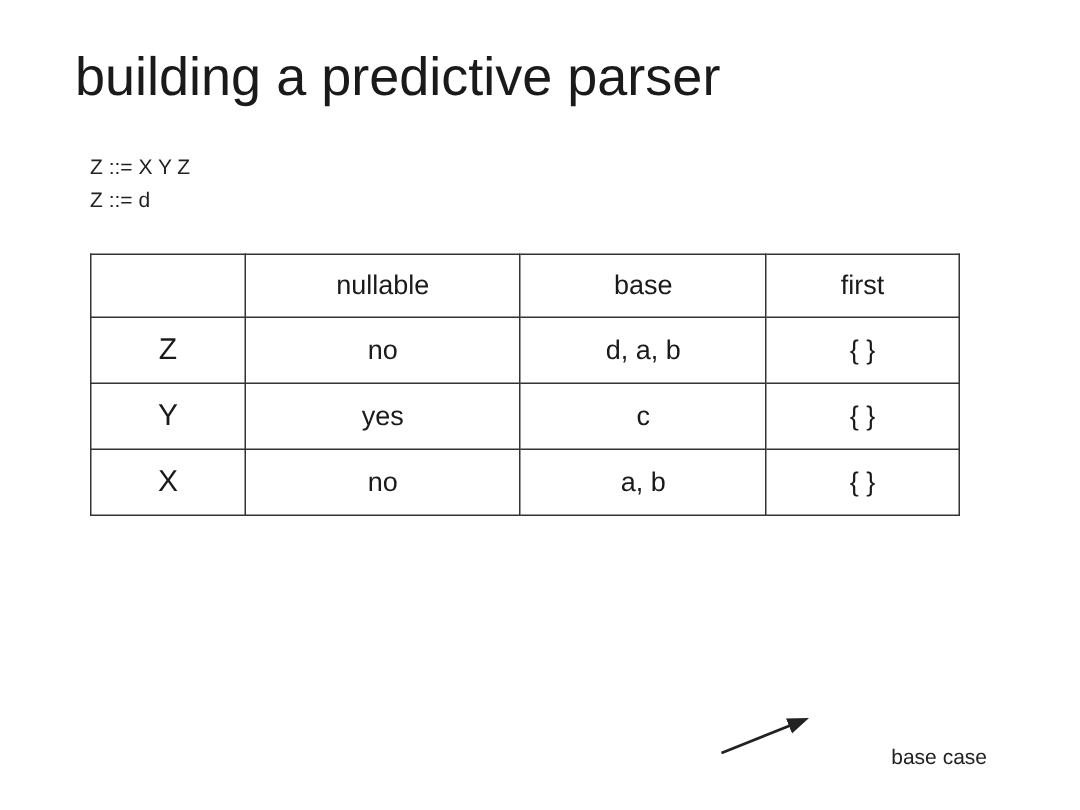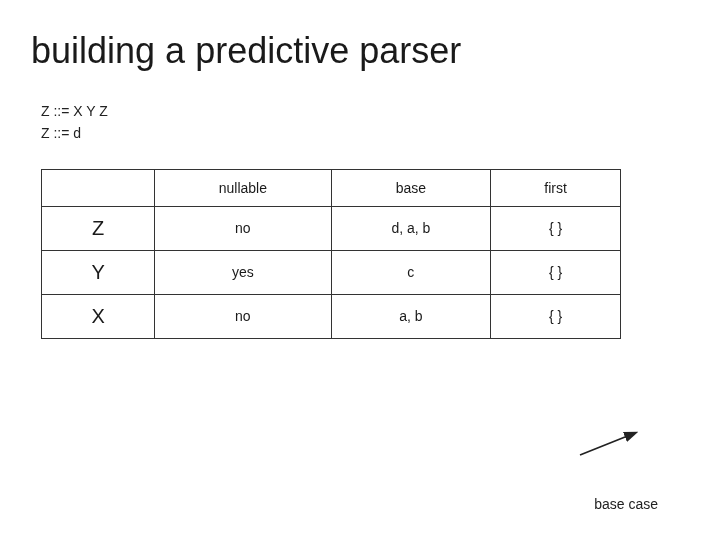--- a/index.html
+++ b/index.html
@@ -7,21 +7,21 @@
       width: 720px;
       height: 540px;
       background: #ffffff;
       font-family: Arial, sans-serif;
       overflow: hidden;
     }
 
     .page {
       width: 720px;
       height: 540px;
-      padding: 30px 31px;
+      padding: 30px 50px;
       position: relative;
     }
 
     .title {
       font-size: 36px;
       font-weight: normal;
       color: #1a1a1a;
       margin-bottom: 28px;
     }
 
@@ -45,21 +45,21 @@
 
     table {
       border-collapse: collapse;
       width: 580px;
     }
 
     table td, table th {
       border: 1px solid #333;
       padding: 10px 24px;
       text-align: center;
-      font-size: 14px;
+      font-size: 18px;
       color: #1a1a1a;
     }
 
     table thead td {
       font-weight: normal;
       background: #fff;
     }
 
     table tbody td:first-child {
       font-size: 20px;
@@ -106,21 +106,21 @@
         <tr>
           <td>X</td>
           <td>no</td>
           <td>a, b</td>
           <td>{ }</td>
         </tr>
       </tbody>
     </table>
   </div>
 
-  <div style="position:absolute; bottom:28px; right:62px; display:flex; flex-direction:column; align-items:flex-end;gap:35px;">
+  <div style="position:absolute; bottom:28px; right:62px; display:flex; flex-direction:row; align-items:flex-end;gap:35px;">
     <svg width="80" height="40" style="display:block; margin-right:8px;">
       <defs>
         <marker id="arrowhead" markerWidth="8" markerHeight="8" refX="6" refY="3" orient="auto">
           <path d="M0,0 L0,6 L8,3 z" fill="#222"></path>
         </marker>
       </defs>
       <line x1="10" y1="30" x2="65" y2="8" stroke="#222" stroke-width="1.8" marker-end="url(#arrowhead)"></line>
     </svg>
     <span style="font-size:14px; color:#222; margin-top:-4px;">base case</span>
   </div>

